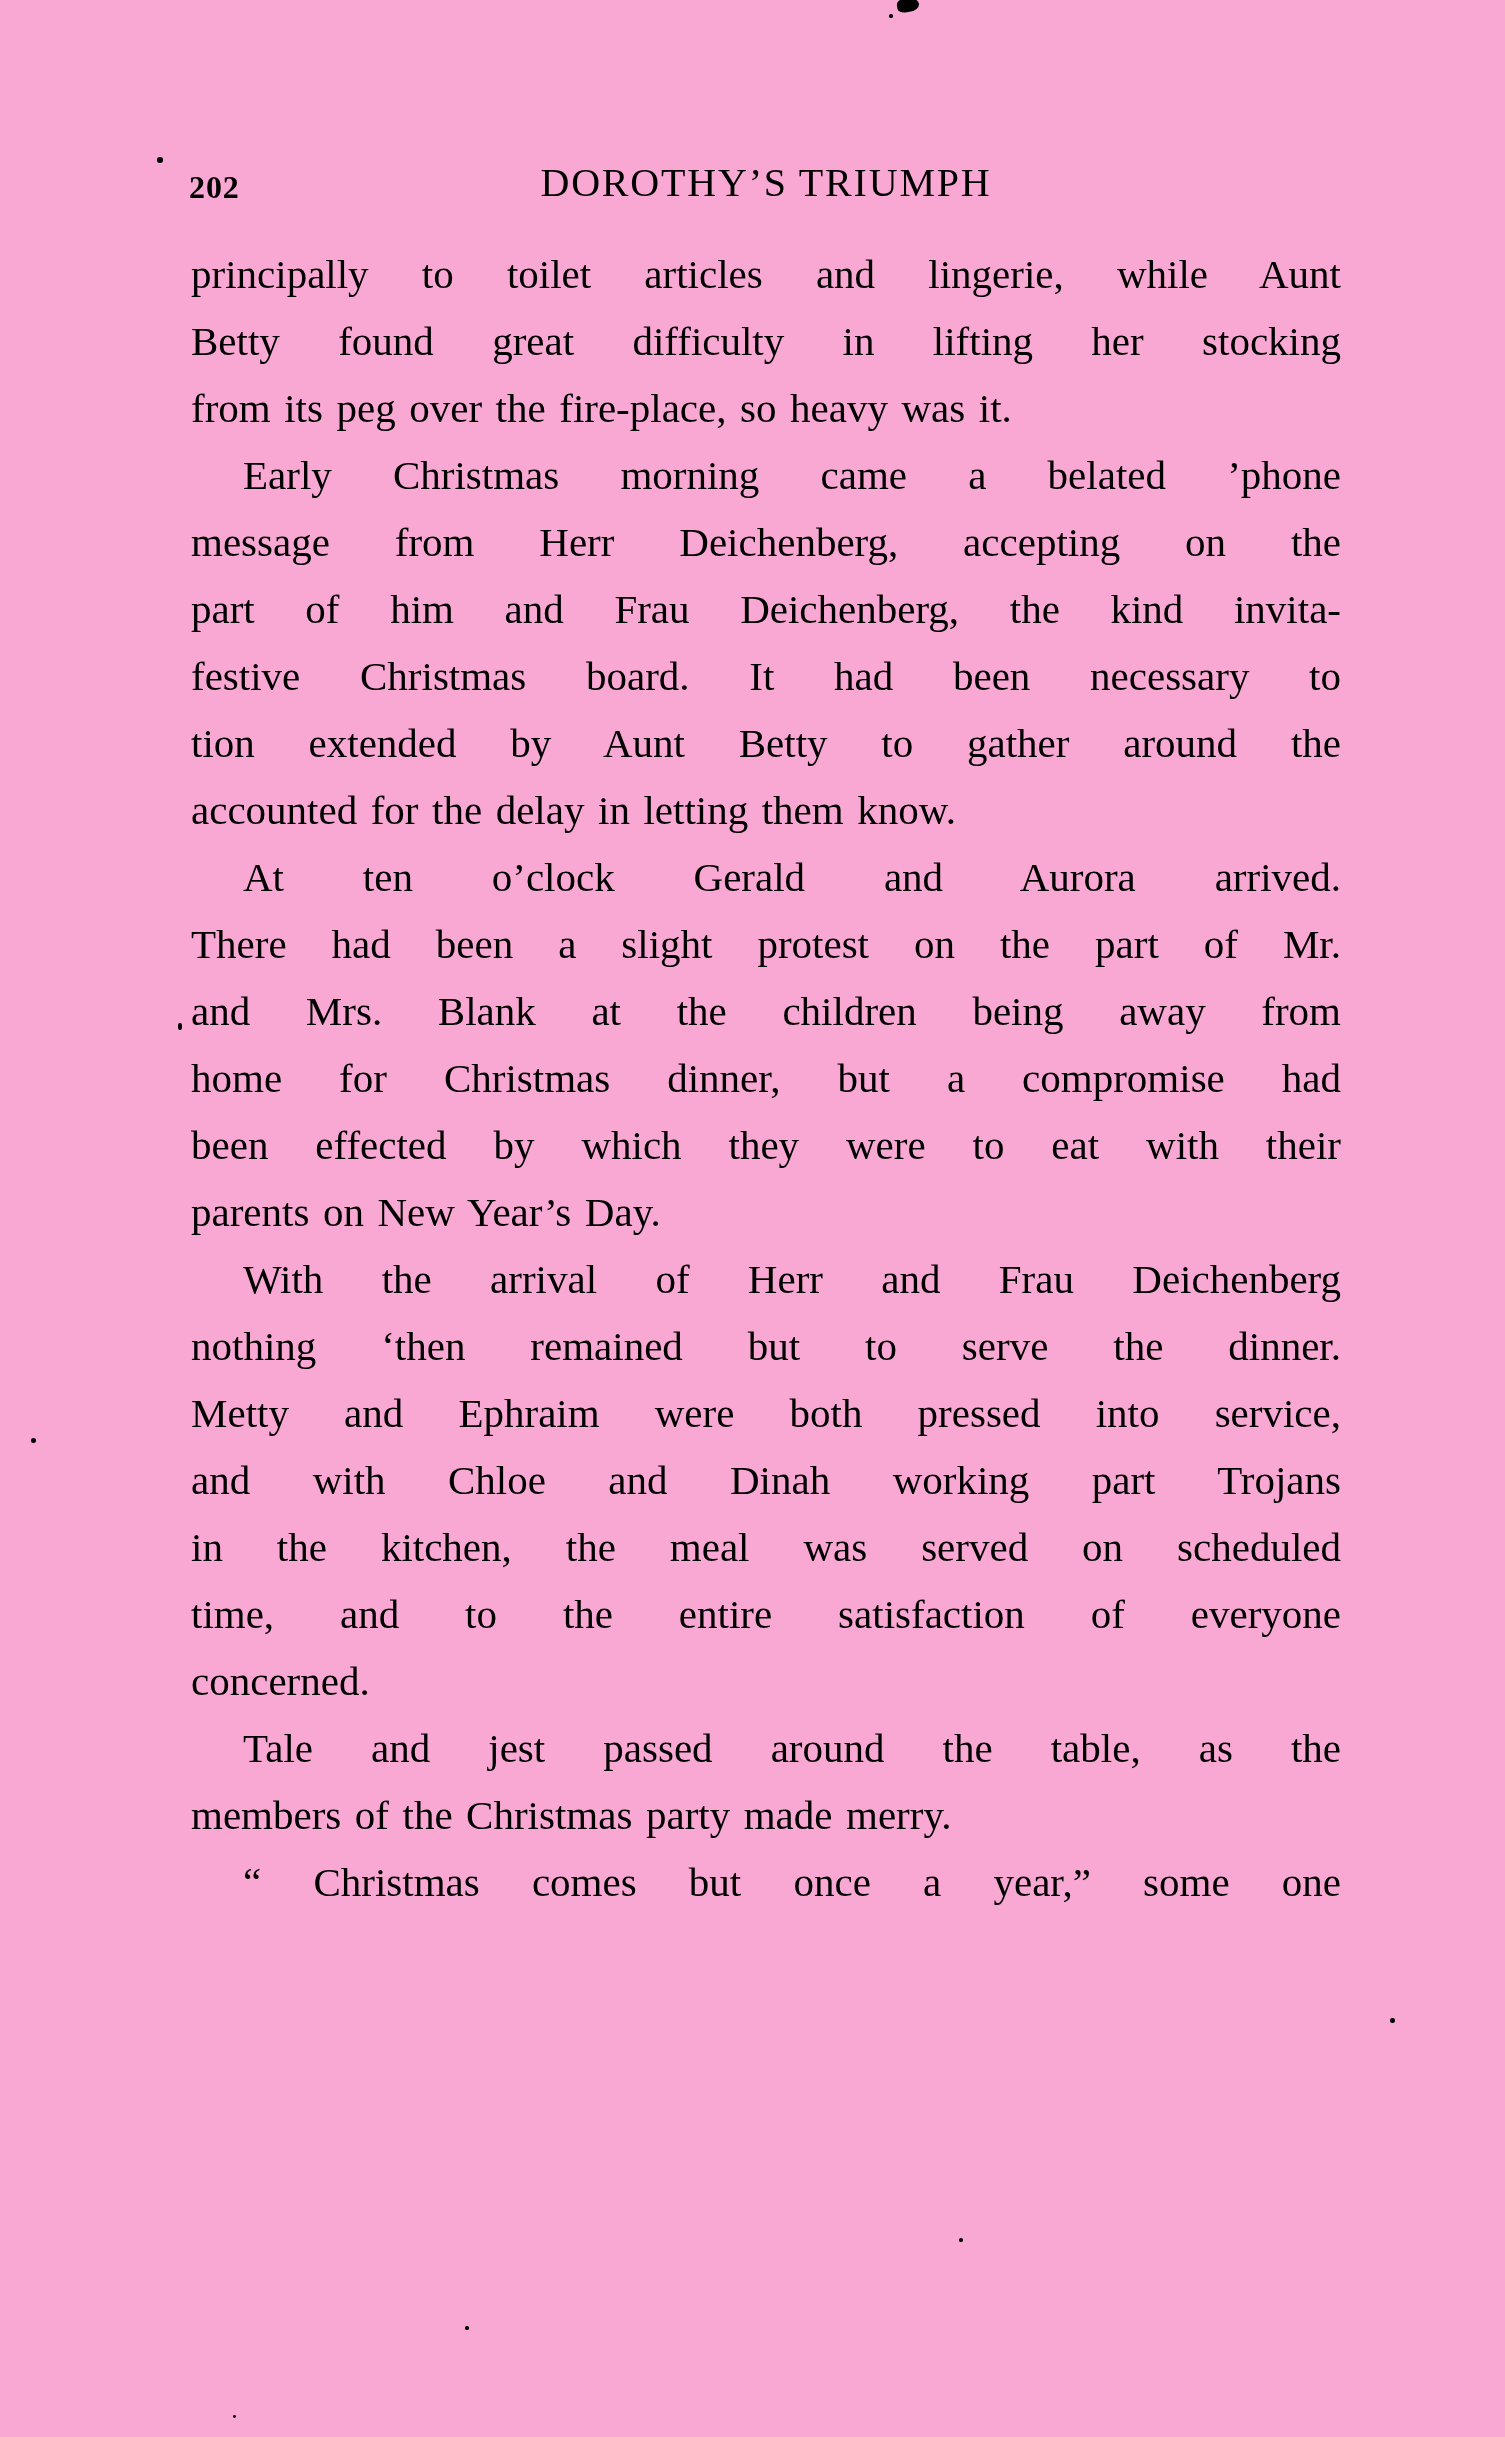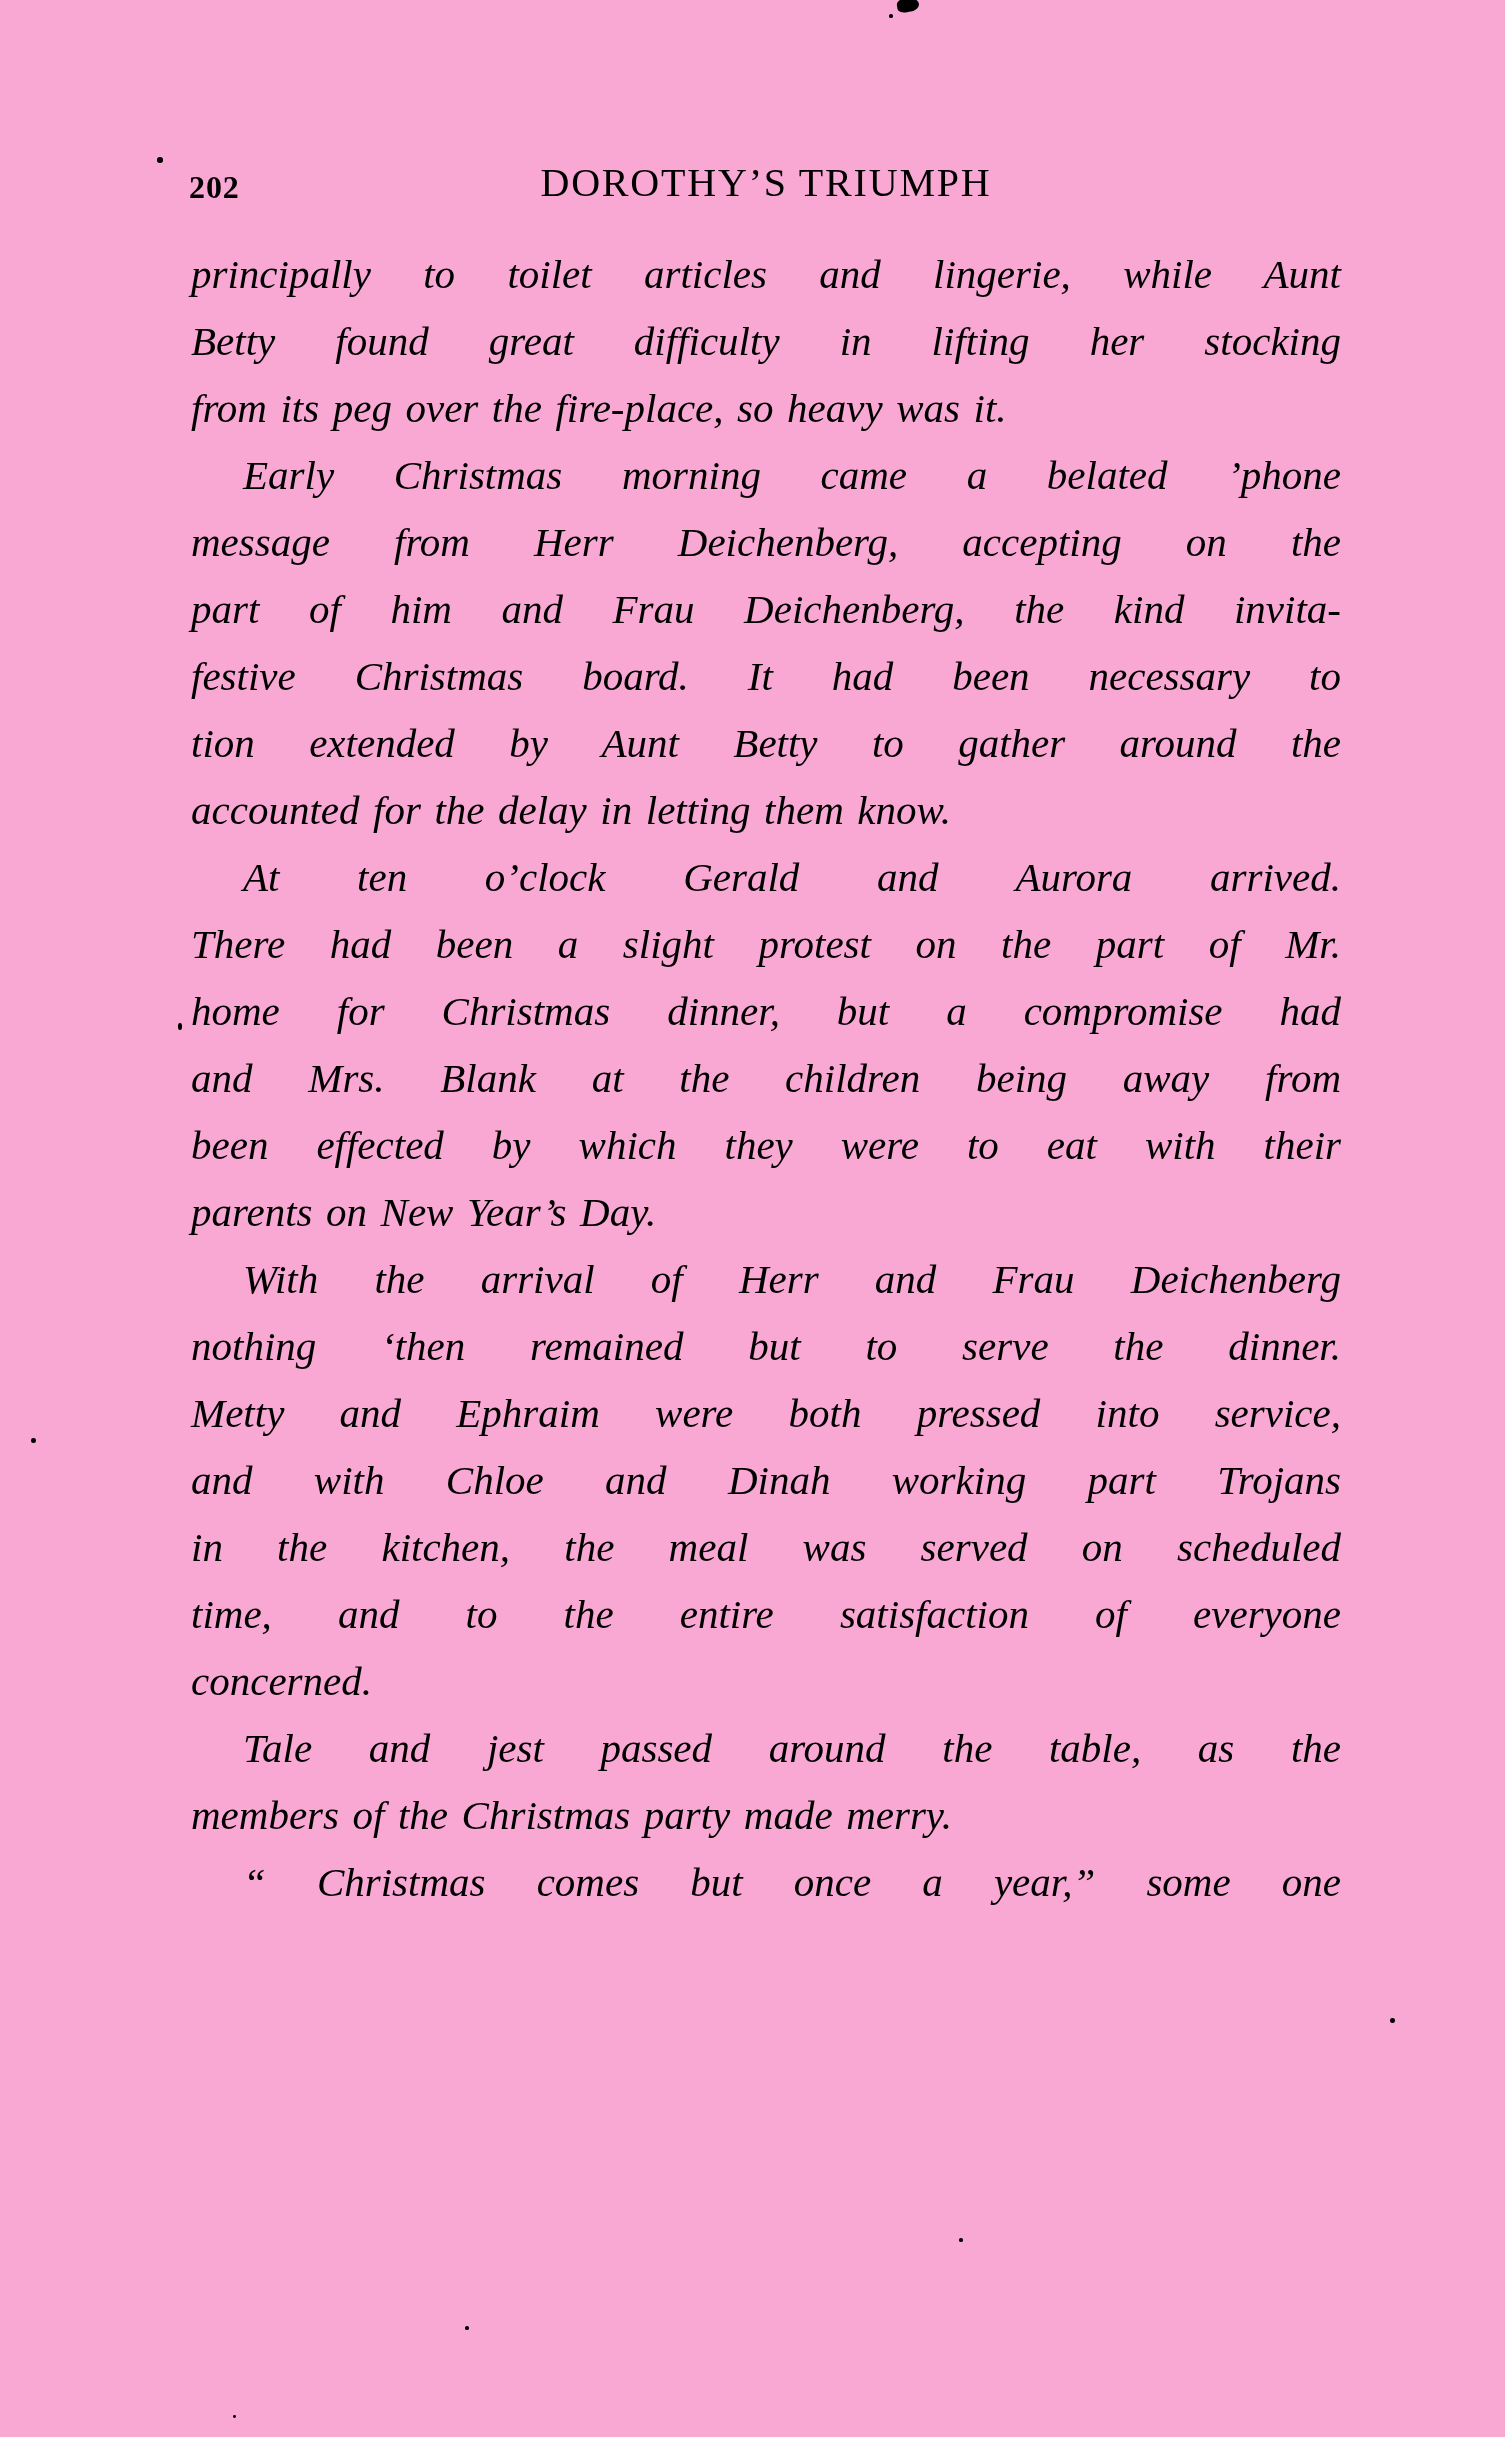--- a/index.html
+++ b/index.html
@@ -40,21 +40,20 @@
     top: 241px;
     width: 1150px;
     font-size: 41px;
     line-height: 67px;
     word-spacing: 0.08em;
   }
   .line {
     display: block;
     height: 67px;
     white-space: nowrap;
-    font-style: italic;
   }
   .line.justify {
     white-space: normal;
     text-align: justify;
     text-align-last: justify;
   }
   .line.last {
     text-align: left;
   }
   .line.indent {
@@ -100,22 +99,22 @@
     <div class="line justify">Betty found great difficulty in lifting her stocking</div>
     <div class="line last">from its peg over the fire-place, so heavy was it.</div>
     <div class="line indent justify">Early Christmas morning came a belated ’phone</div>
     <div class="line justify">message from Herr Deichenberg, accepting on the</div>
     <div class="line justify">part of him and Frau Deichenberg, the kind invita-</div>
     <div class="line justify">festive Christmas board.  It had been necessary to</div>
     <div class="line justify">tion extended by Aunt Betty to gather around the</div>
     <div class="line last">accounted for the delay in letting them know.</div>
     <div class="line indent justify">At ten o’clock Gerald and Aurora arrived.</div>
     <div class="line justify">There had been a slight protest on the part of Mr.</div>
+    <div class="line justify">and Mrs. Blank at the children being away from</div>
     <div class="line justify">home for Christmas dinner, but a compromise had</div>
-    <div class="line justify">and Mrs. Blank at the children being away from</div>
     <div class="line justify">been effected by which they were to eat with their</div>
     <div class="line last">parents on New Year’s Day.</div>
     <div class="line indent justify">With the arrival of Herr and Frau Deichenberg</div>
     <div class="line justify">nothing ‘then remained but to serve the dinner.</div>
     <div class="line justify">Metty and Ephraim were both pressed into service,</div>
     <div class="line justify">and with Chloe and Dinah working part Trojans</div>
     <div class="line justify">in the kitchen, the meal was served on scheduled</div>
     <div class="line justify">time, and to the entire satisfaction of everyone</div>
     <div class="line last">concerned.</div>
     <div class="line indent justify">Tale and jest passed around the table, as the</div>

